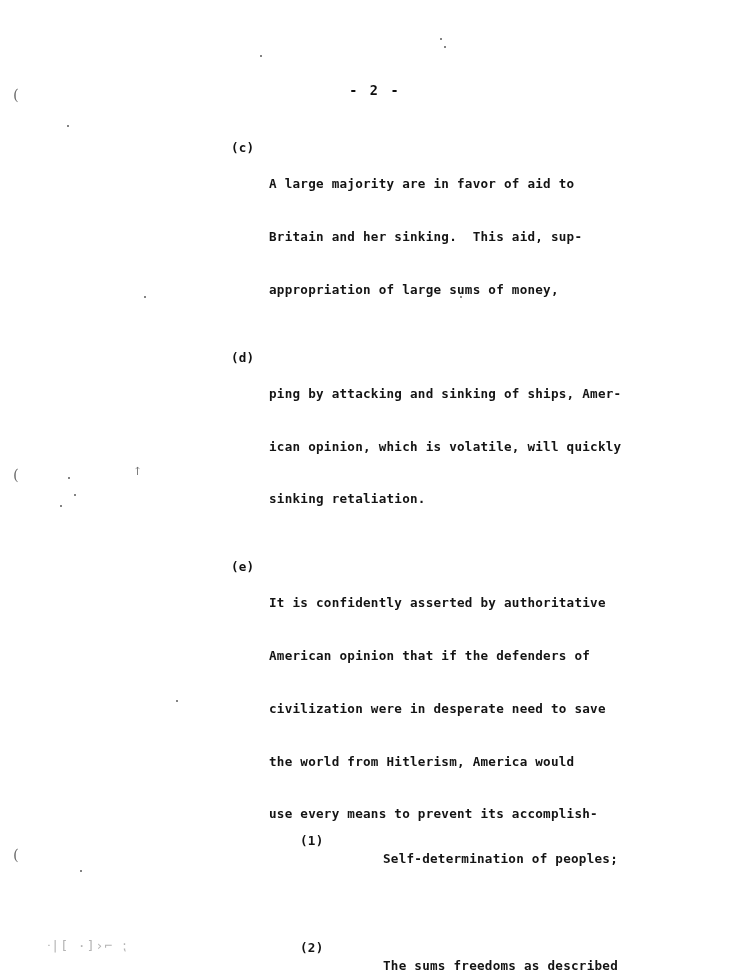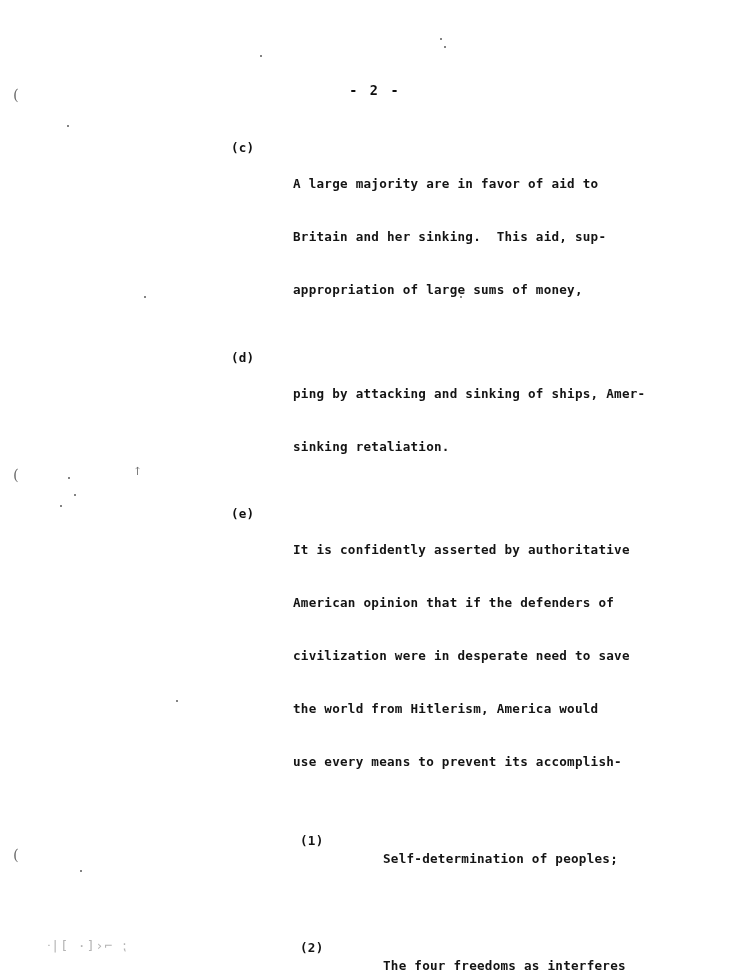--- a/index.html
+++ b/index.html
@@ -58,21 +58,20 @@
     white-space: nowrap;
   }
 
   .para-lines {
     font-size: 12.6px;
     font-weight: bold;
     color: #141414;
     line-height: 17.6px;
     letter-spacing: 0.25px;
     white-space: pre;
-    margin-left: 24px;
   }
   .para-lines .ln { display: block; }
 
   
   .sublist {
     position: absolute;
     top: 779px;
     left: 300px;
     width: 400px;
     font-size: 12.6px;
@@ -143,20 +142,21 @@
         <span class="ln">A large majority are in favor of aid to</span>
         <span class="ln">Britain and her sinking.  This aid, sup-</span>
         <span class="ln">appropriation of large sums of money,</span>
       </div>
     </div>
 
     <div class="para">
       <span class="para-label">(d)</span>
       <div class="para-lines">
         <span class="ln">ping by attacking and sinking of ships, Amer-</span>
+        <span class="ln">ican opinion, which is volatile, will quickly</span>
         <span class="ln">sinking retaliation.</span>
       </div>
     </div>
 
     <div class="para">
       <span class="para-label">(e)</span>
       <div class="para-lines">
         <span class="ln">It is confidently asserted by authoritative</span>
         <span class="ln">American opinion that if the defenders of</span>
         <span class="ln">civilization were in desperate need to save</span>
@@ -168,21 +168,21 @@
 
   </div>
 
   <div class="sublist">
 
     <span class="sub-item">
       <span class="sub-num">(1)</span><span>Self-determination of peoples;</span>
     </span>
 
     <span class="sub-item">
-      <span class="sub-num">(2)</span><span>The four freedoms as interferes</span>
+      <span class="sub-num">(2)</span><span>The sums freedoms as described</span>
       
     </span>
 
     
 
     
 
     
 
     

